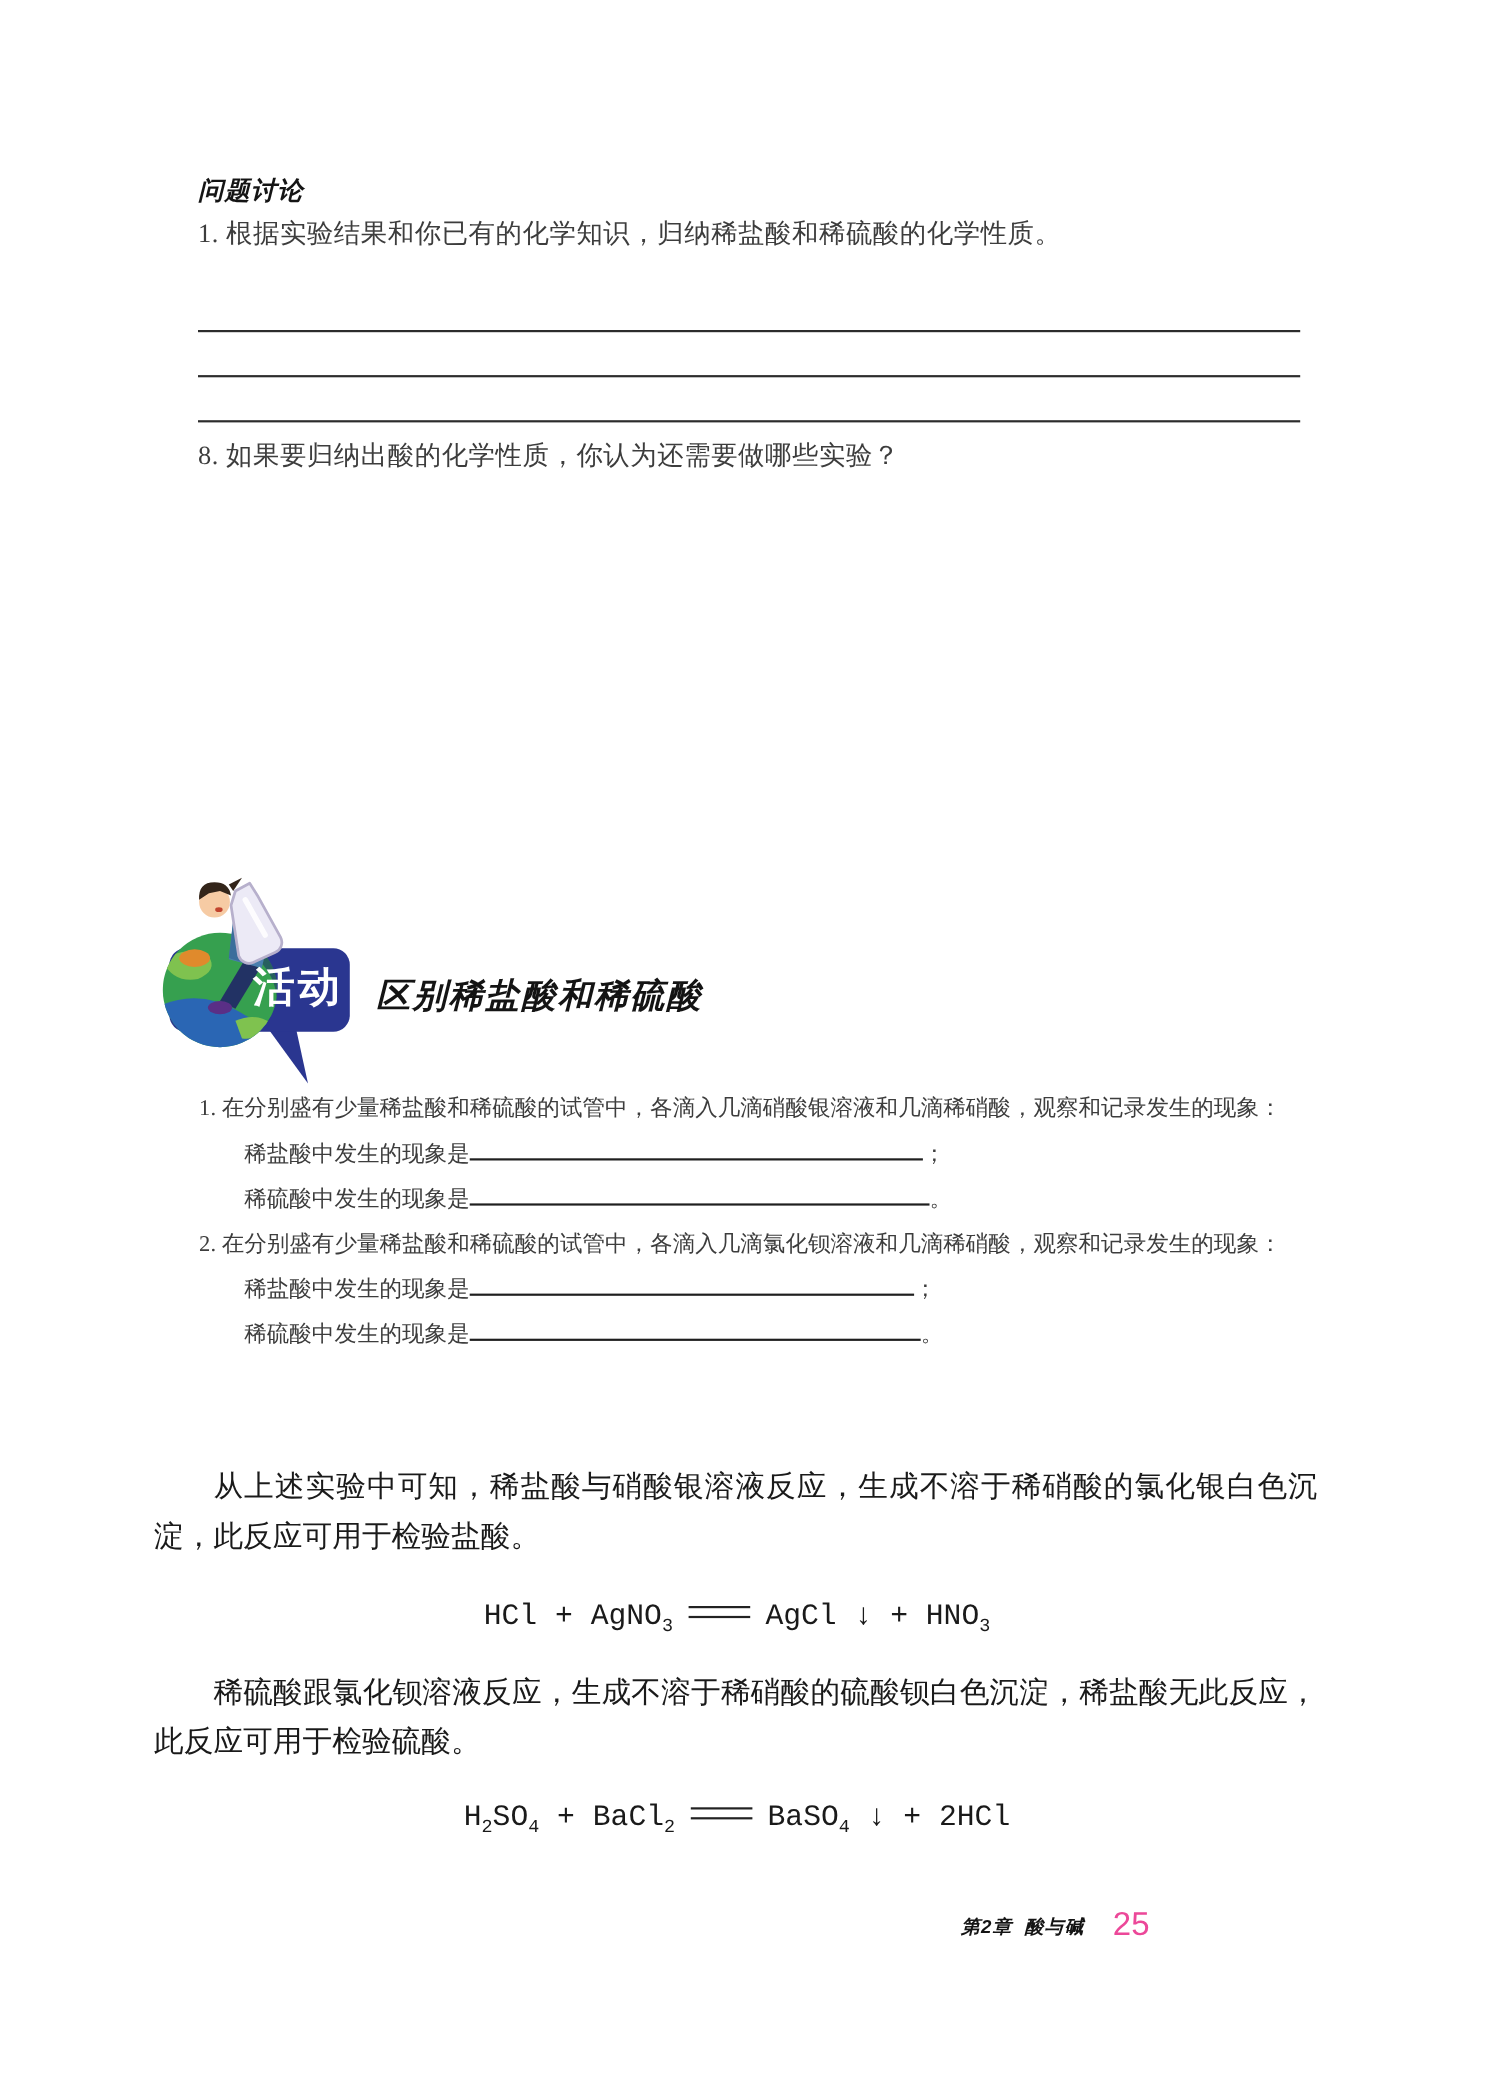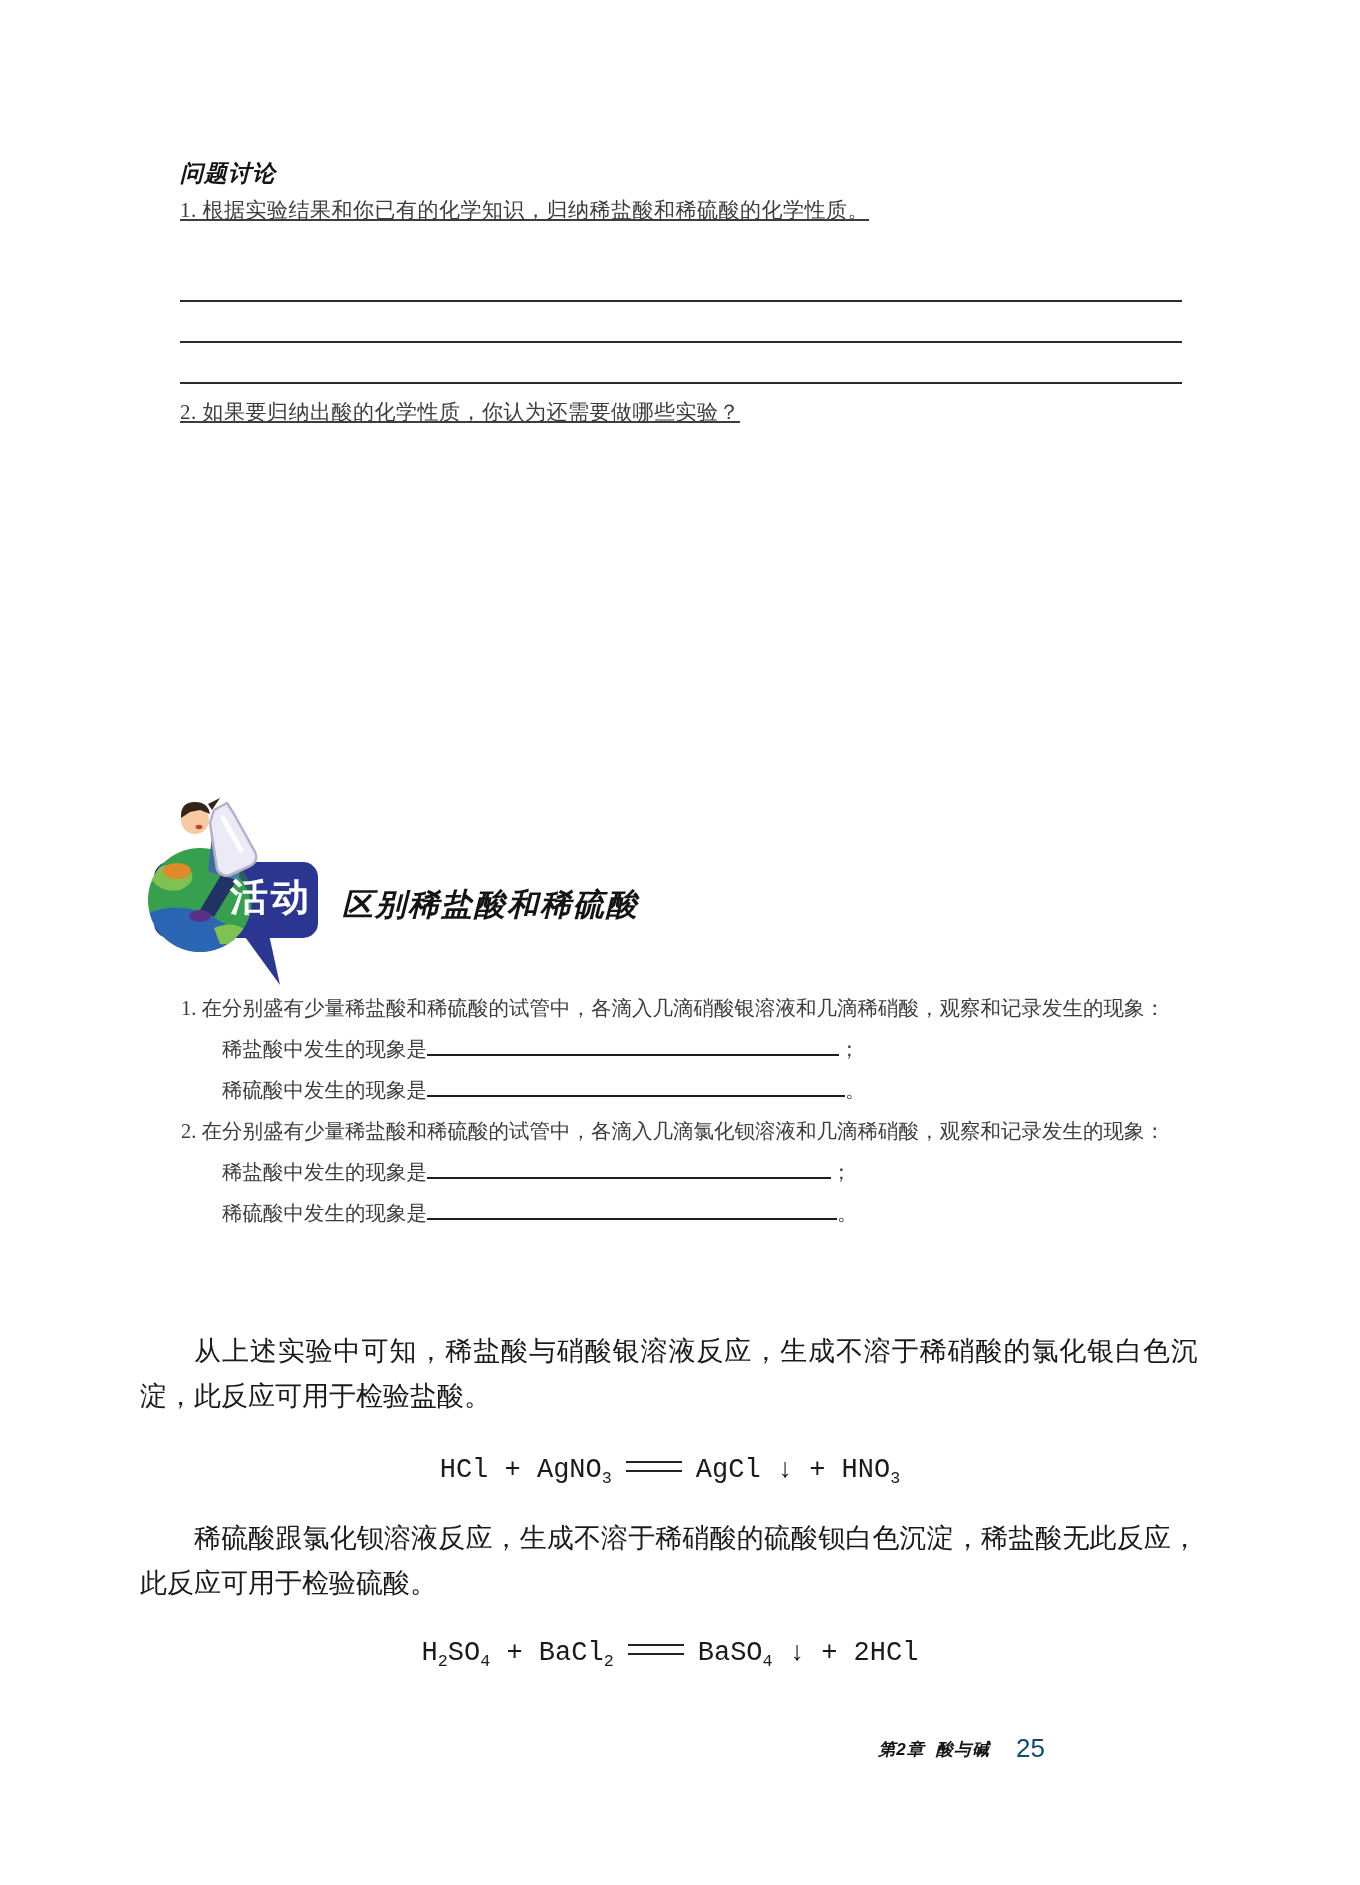--- a/index.html
+++ b/index.html
@@ -3,21 +3,21 @@
 <meta charset="utf-8">
 <style>
   html,body{margin:0;padding:0;background:#ffffff;}
   #page{position:relative;width:1360px;height:1885px;background:#ffffff;overflow:hidden;
         font-family:"Liberation Serif","DejaVu Serif",serif;}
   .abs{position:absolute;}
   .hei{font-family:"Liberation Sans","DejaVu Sans",sans-serif;font-weight:bold;color:#141414;font-style:italic;}
   .kai{font-family:"Liberation Serif","DejaVu Serif",serif;color:#3d3d3d;}
 
   .dis-heading{left:180px;top:158px;font-size:23px;letter-spacing:1px;}
-  .q-text{font-size:21px;letter-spacing:0.5px;width:960px;text-decoration:underline;}
+  .q-text{font-size:24px;letter-spacing:0.5px;width:960px;}
   .answer-line{left:180px;width:1002px;height:0;border-bottom:2px solid #2c2c2c;}
 
   .bodypara{left:140px;width:1058px;font-size:27px;line-height:45px;
             text-align:justify;text-indent:2em;color:#1a1a1a;}
 
   
   #badge{left:128px;top:778px;width:255px;height:222px;}
   #badge svg{position:absolute;left:0;top:0;}
   .badge-label{position:absolute;left:98px;top:94px;width:90px;text-align:center;
                font-family:Liberation Mono, monospace;font-weight:900;
@@ -32,33 +32,33 @@
   .b1{width:412px;} .b2{width:418px;} .b3{width:404px;} .b4{width:410px;}
 
   .equation{left:140px;width:1060px;text-align:center;font-size:27px;color:#1a1a1a;font-family:Liberation Mono, monospace;}
   .equation sub{font-size:0.62em;}
   .dbleq{display:inline-block;width:56px;height:11px;box-sizing:border-box;
          border-top:2px solid #222;border-bottom:2px solid #222;margin:0 14px;vertical-align:0.18em;}
 
   #footer{left:700px;top:1733px;width:345px;text-align:right;white-space:nowrap;}
   .footer-chapter{font-size:17px;letter-spacing:1px;vertical-align:2px;}
   .footer-page{font-family:"Liberation Sans","DejaVu Sans",sans-serif;
-               font-size:26px;color:#0c4a6e;margin-left:26px;}
+               font-size:30px;color:#ec4899;margin-left:26px;}
 </style>
 </head>
 <body>
 
 <div id="page">
 
   <div class="abs hei dis-heading">问题讨论</div>
   <div class="abs kai q-text" style="left:180px;top:196px;">1. 根据实验结果和你已有的化学知识，归纳稀盐酸和稀硫酸的化学性质。</div>
   <div class="abs answer-line" style="top:300px;"></div>
   <div class="abs answer-line" style="top:341px;"></div>
   <div class="abs answer-line" style="top:382px;"></div>
-  <div class="abs kai q-text" style="left:180px;top:398px;">2. 如果要归纳出酸的化学性质，你认为还需要做哪些实验？</div>
+  <div class="abs kai q-text" style="left:180px;top:398px;">8. 如果要归纳出酸的化学性质，你认为还需要做哪些实验？</div>
 
 
   <div id="badge" class="abs">
     <svg width="255" height="222" viewBox="0 0 255 222">
 
       <path d="M112,152 L152,207 L140,152 Z" fill="#2a3690"></path>
 
       <rect x="26" y="84" width="164" height="76" rx="15" fill="#2a3690"></rect>
 
       <g>

